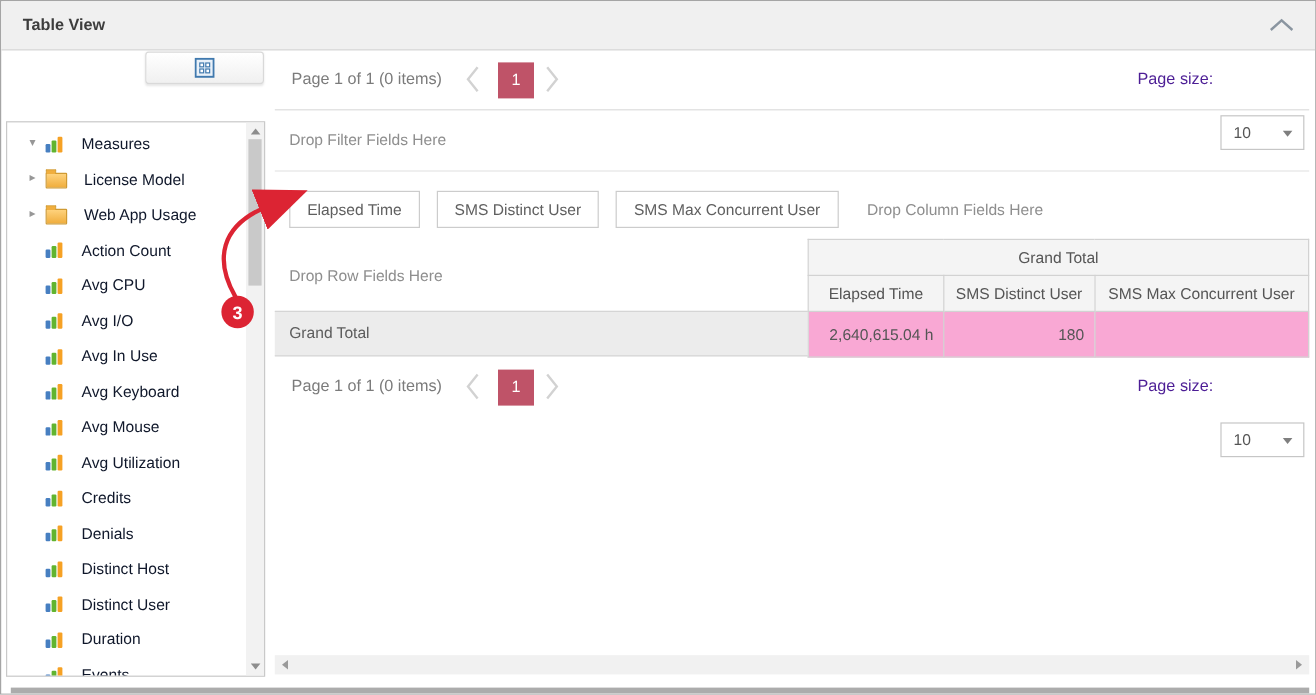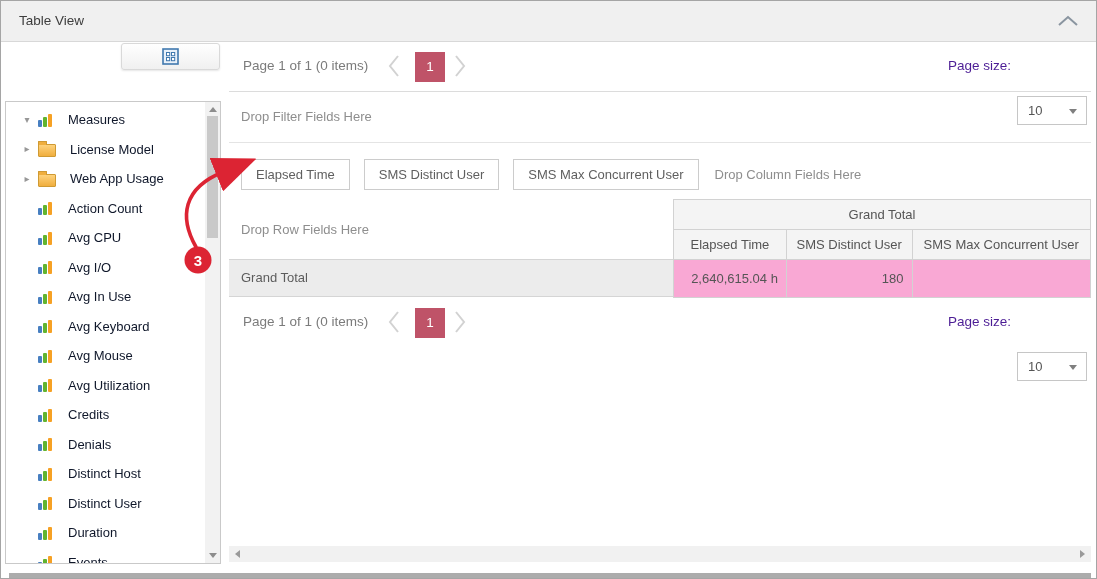--- a/index.html
+++ b/index.html
@@ -1,21 +1,21 @@
 <!DOCTYPE html>
 <html><head>
 <meta charset="utf-8">
 <style>
   html,body{margin:0;padding:0;background:#fff;}
   .widget{position:relative;width:1095px;height:577px;border:1px solid #a5a5a5;
     font-family:"Liberation Sans",sans-serif;font-size:13px;color:#555;background:#fff;overflow:hidden;}
 
   
   .titlebar{position:absolute;left:0;top:0;right:0;height:40px;background:#f0f0f0;border-bottom:1px solid #d8d8d8;}
-  .titlebar .title{position:absolute;left:18px;top:0;line-height:40px;font-weight:normal;color:#3d3d3d;font-size:13.5px;}
+  .titlebar .title{position:absolute;left:18px;top:0;line-height:40px;font-weight:bold;color:#3d3d3d;font-size:13.5px;}
   .collapse-btn{position:absolute;right:16px;top:13px;width:24px;height:14px;cursor:pointer;}
 
   
   .fieldlist-btn{position:absolute;left:120px;top:42px;width:97px;height:25px;border:1px solid #d9d9d9;border-radius:3px;
     background:linear-gradient(#ffffff,#f0f0f0);box-shadow:0 1px 2px rgba(0,0,0,.10);
     display:flex;align-items:center;justify-content:center;cursor:pointer;}
 
   
   .tree{position:absolute;left:4px;top:100px;width:214px;height:461px;border:1px solid #c9c9c9;background:#fff;overflow:hidden;}
   .tree-items{position:absolute;left:0;top:3px;right:16px;}
@@ -54,21 +54,21 @@
   .psize-label{position:absolute;right:80px;top:0;line-height:50px;color:#4c1d95;font-size:13.5px;}
   .psize-box{position:absolute;right:4px;top:11px;width:68px;height:27px;border:1px solid #c6c6c6;background:#fff;cursor:pointer;margin-top:44px;}
   .psize-val{position:absolute;left:10px;top:0;line-height:27px;color:#555;}
   .psize-tri{position:absolute;right:9px;top:12px;width:0;height:0;border-left:4.5px solid transparent;
     border-right:4.5px solid transparent;border-top:5px solid #7f7f7f;}
 
   .filter-zone{position:absolute;left:0;top:50px;width:100%;height:52px;border-bottom:1px solid #e4e4e4;
     line-height:52px;padding-left:12px;box-sizing:border-box;color:#8e8e8e;}
   .chips-row{position:absolute;left:12px;top:118px;display:flex;gap:14px;align-items:center;}
   .chip{border:1px solid #ccc;background:#fff;padding:0 14px;height:29px;line-height:29px;color:#5f5f5f;cursor:pointer;white-space:nowrap;}
-  .drop-col-label{color:#8e8e8e;margin-left:2px;white-space:nowrap;}
+  .drop-col-label{color:#8e8e8e;margin-left:10px;white-space:nowrap;}
   .drop-row-label{position:absolute;left:12px;top:160px;height:58px;line-height:58px;color:#8e8e8e;}
 
   .row-total-strip{position:absolute;left:0;top:218px;width:444px;height:38px;background:#ececec;
     border-top:1px solid #d5d5d5;border-bottom:1px solid #d5d5d5;box-sizing:border-box;
     line-height:36px;padding-left:12px;color:#5c5c5c;}
   .ptable{position:absolute;left:444px;top:158px;border-collapse:collapse;table-layout:fixed;}
   .ptable th,.ptable td{border:1px solid #d2d2d2;font-weight:normal;font-size:13px;color:#555;padding:0 8px;box-sizing:border-box;}
   .ptable th{background:#f4f4f4;text-align:center;height:30px;}
   .ptable td{background:#f9a8d4;text-align:right;height:38px;}
   .c1{width:113px;} .c2{width:126px;} .c3{width:179px;}

